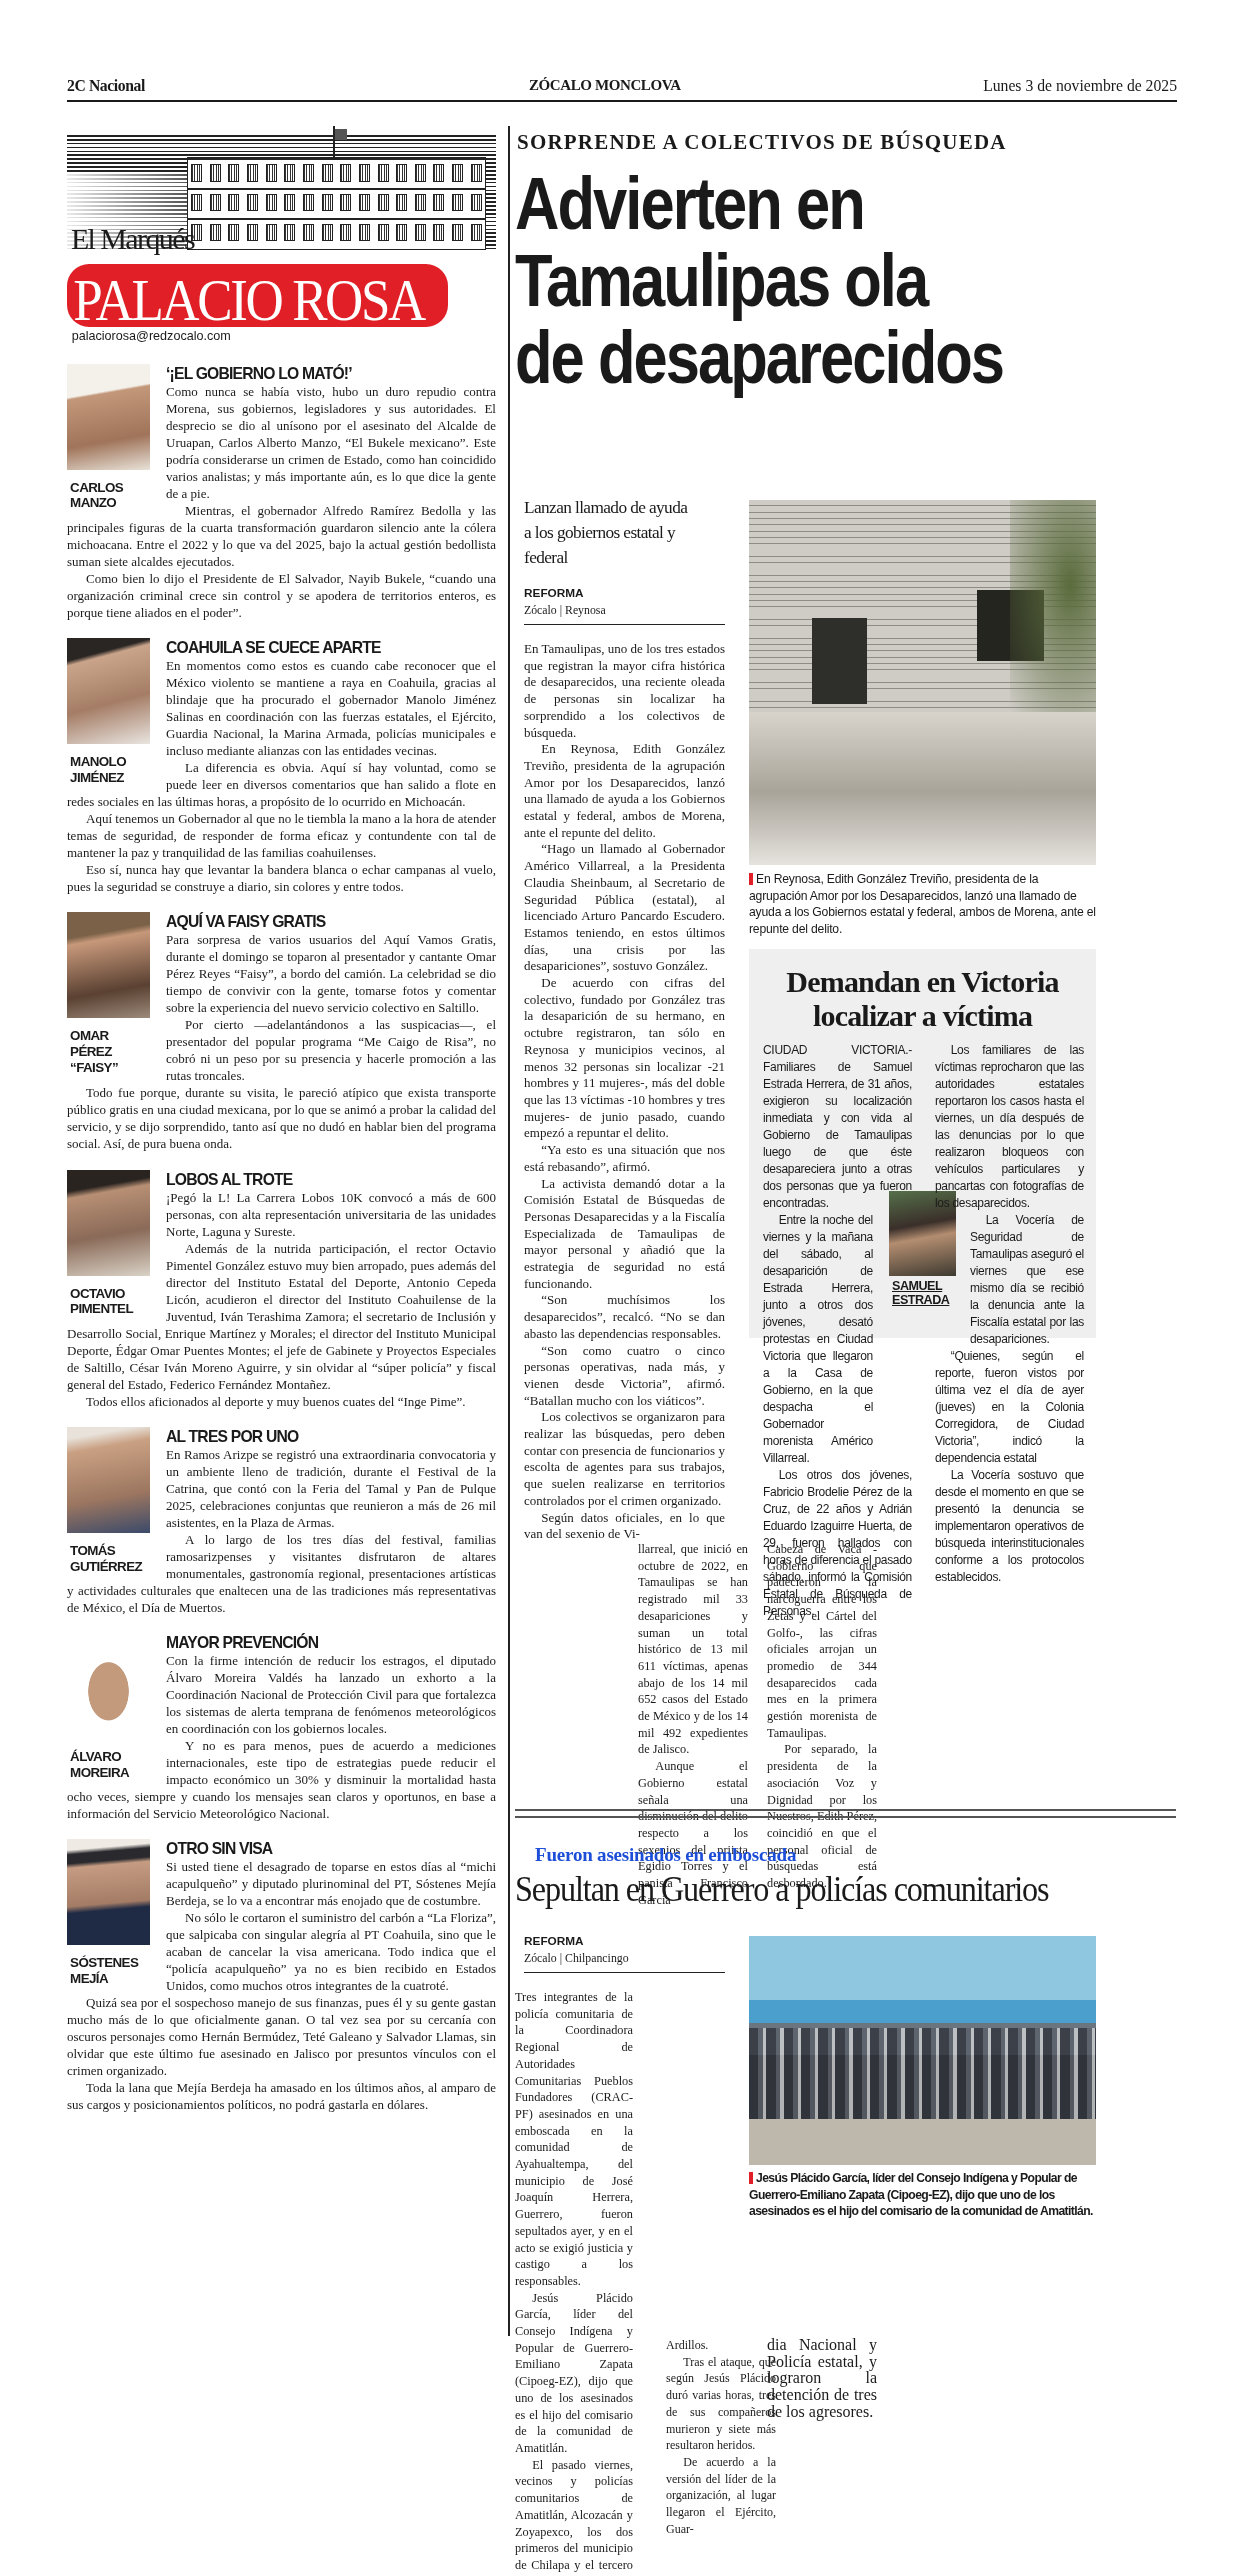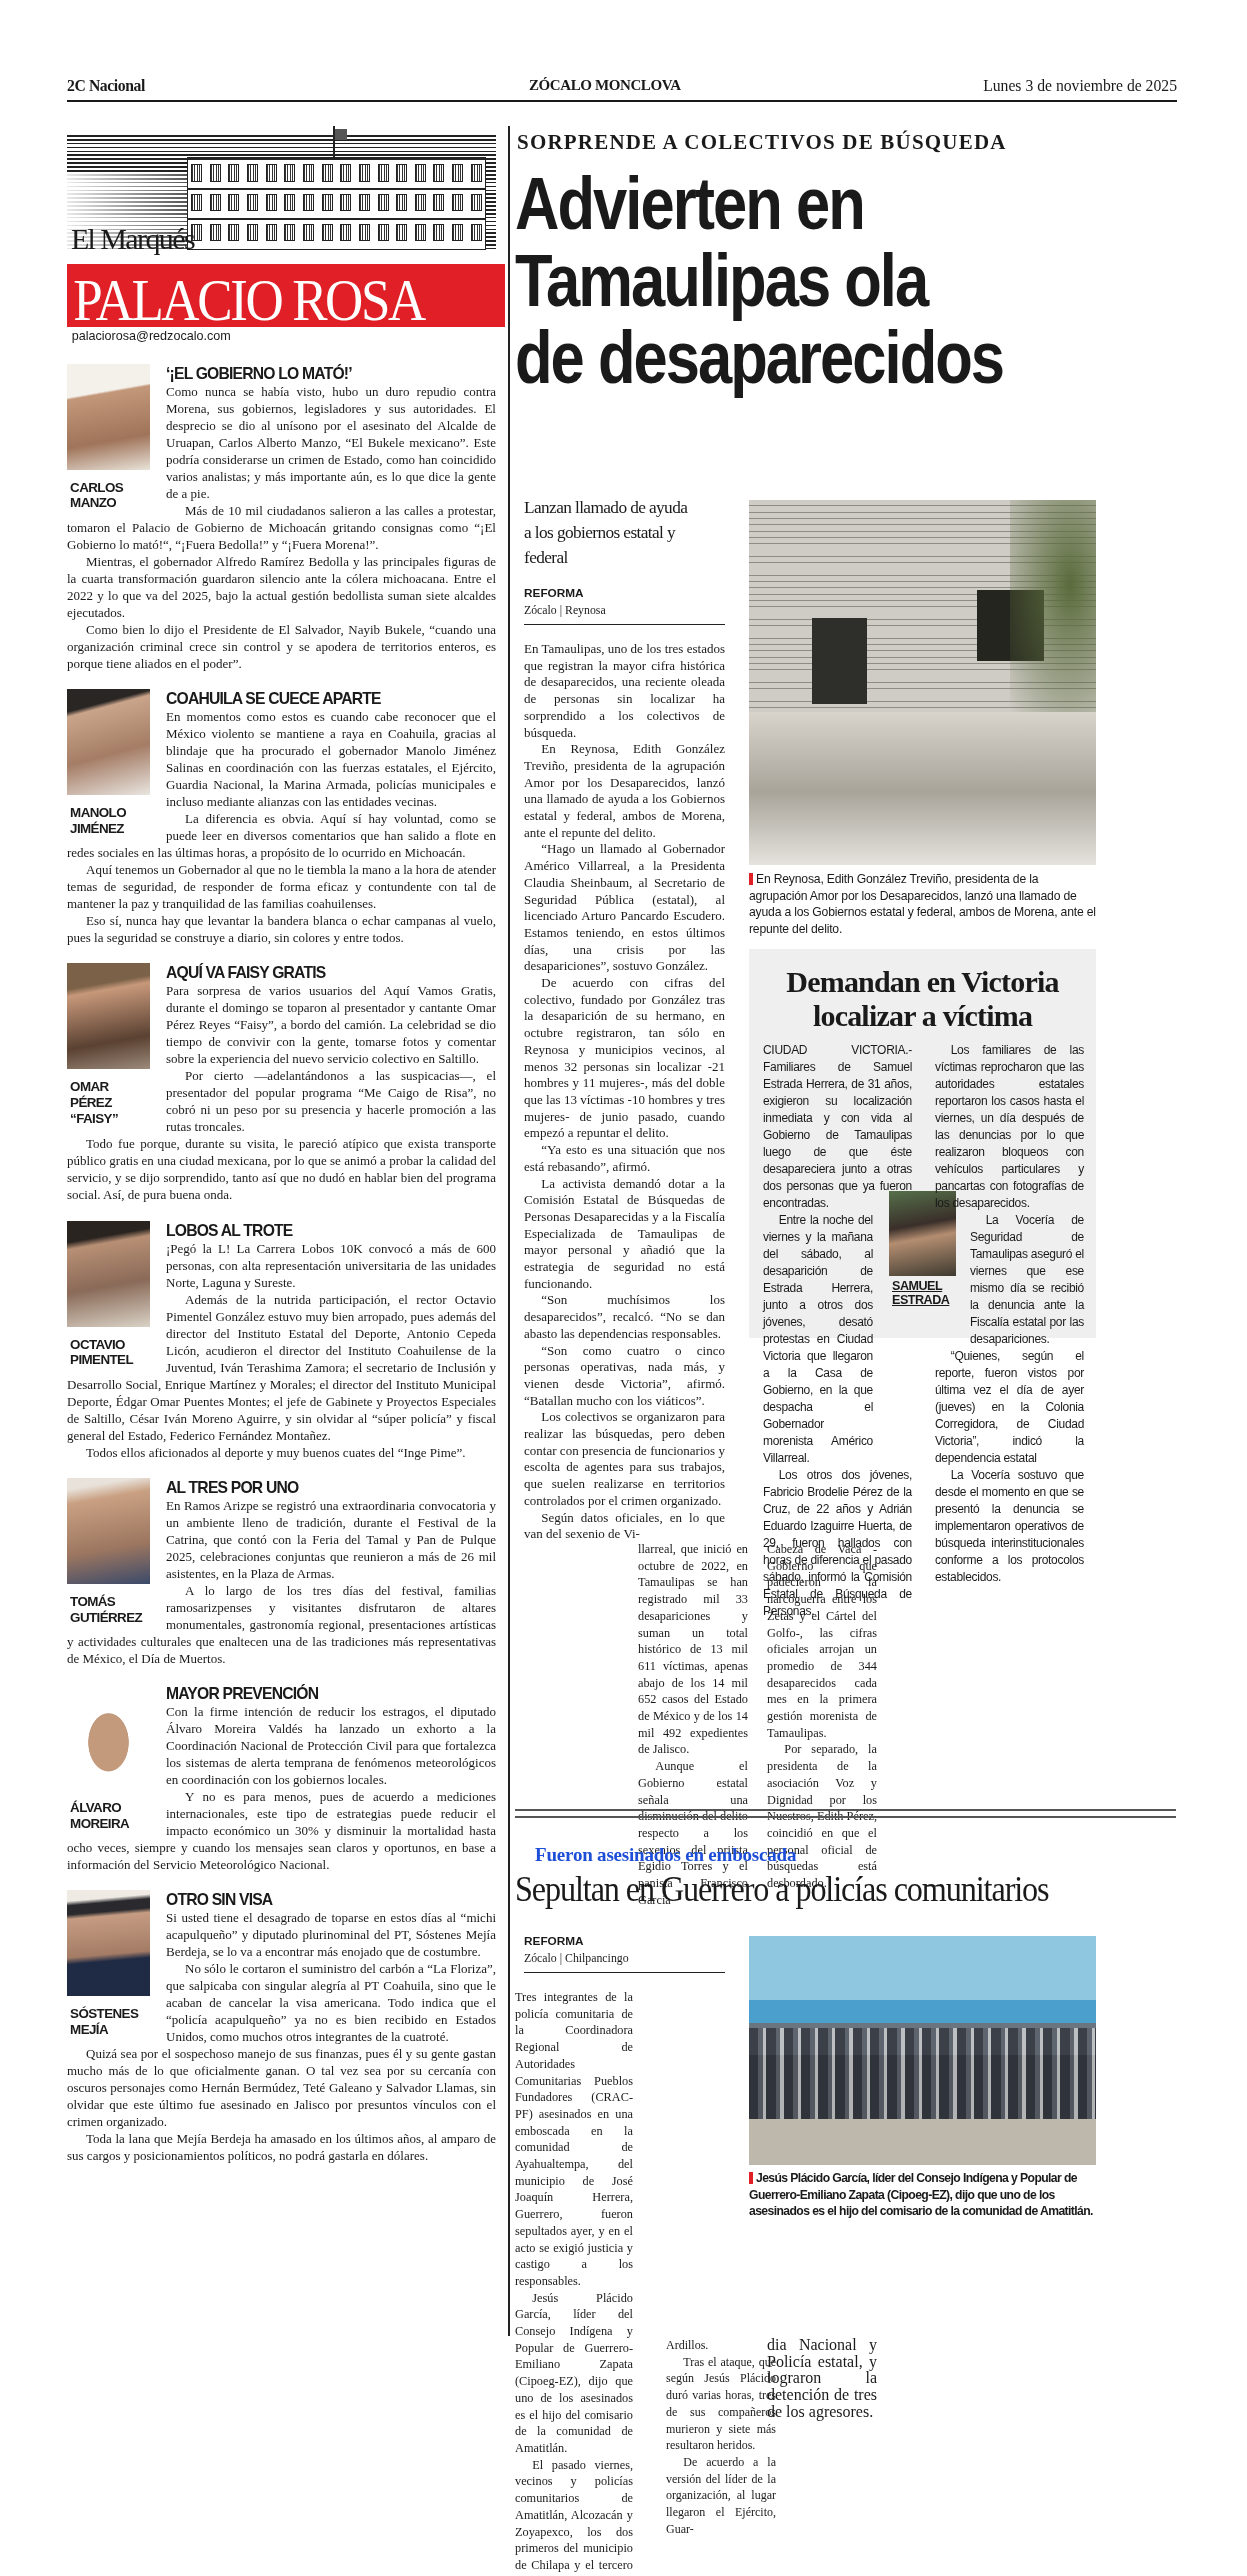--- a/index.html
+++ b/index.html
@@ -17,21 +17,21 @@
   .logo .lines { position: absolute; left: 0; top: 9.4px; width: 429px; height: 114px;
     background: repeating-linear-gradient(to bottom, #222 0 1.6px, #fff 1.6px 3.9px); }
   .logo .lines-fade { position: absolute; left: 0; top: 47px; width: 126px; height: 79px; background: linear-gradient(to right, rgba(255,255,255,0.9), rgba(255,255,255,0.2)); }
   .logo .palace { position: absolute; left: 120px; top: 31px; width: 299px; height: 93px; background: #fff; border: 1.6px solid #222; }
   .logo .palace .row { position: absolute; left: 3.1px; right: 3.1px; height: 20.4px; display: flex; justify-content: space-between; }
   .logo .palace .win { width: 11px; height: 17.3px; border: 1.6px solid #222; background: repeating-linear-gradient(to right, #333 0 0.8px, #fff 0.8px 2.4px); }
   .logo .palace .band { position: absolute; left: 0; right: 0; height: 2.4px; background: #222; }
   .logo .flag { position: absolute; left: 266px; top: 0; width: 1.6px; height: 35px; background: #222; }
   .logo .flag::after { content: ""; position: absolute; left: 1.6px; top: 3.1px; width: 12.6px; height: 11px; background: #555; }
   .logo .marques { position: absolute; left: 3.9px; top: 96px; font: 30px "Liberation Serif", serif; letter-spacing: -1.6px; background: transparent; }
-  .logo .redbar { position: absolute; left: 0; top: 138px; width: 438px; height: 63px; background: #e01f26; }
+  .logo .redbar { position: absolute; left: 0; top: 138px; width: 381px; height: 63px; background: #e01f26; border-radius: 22px; }
   .logo .redbar span { position: absolute; left: 6.3px; top: 3.1px; font: 53px "Liberation Serif", serif; color: #fff; letter-spacing: -2.4px; transform: scaleY(1.1); transform-origin: top left; }
   .email { font: 12.6px "Liberation Sans", sans-serif; margin: 6.3px 0 0 4.7px; }
 
   .item { position: relative; margin-top: 17.3px; }
   .item .photo { position: absolute; left: 0; top: 0; width: 83px; height: 106px; background: linear-gradient(160deg, #e8d8c8, #b08a70 55%, #6a5040); }
   .item .photo.nobg { background: radial-gradient(ellipse 40% 45% at 50% 55%, #c49a7c 60%, #fff 62%); }
   .item .name { position: absolute; left: 3.1px; top: 116px; font: bold 13.4px "Liberation Sans", sans-serif; line-height: 15.7px; letter-spacing: -0.6px; text-transform: uppercase; }
   .item h3 { margin-left: 99px; font: bold 15.7px "Liberation Sans", sans-serif; letter-spacing: -0.8px; line-height: 19px; }
   .item .body { font-size: 13px; line-height: 17px; text-align: justify; }
   .item .body p { text-indent: 19px; }
@@ -159,21 +159,20 @@
   </div>
   <div class="email">palaciorosa@redzocalo.com</div>
 
   <div class="item" style="margin-top:20.4px">
     <div class="float"></div>
     <div class="photo" style="background:linear-gradient(170deg,#f4f0ea 0 28%,#c39779 30%,#a0745a 70%,#e8e2d8)"></div>
     <div class="name" style="width:71px">CARLOS MANZO</div>
     <h3>‘¡EL GOBIERNO LO MATÓ!’</h3>
     <div class="body">
       <p class="first">Como nunca se había visto, hubo un duro repudio contra Morena, sus gobiernos, legisladores y sus autoridades. El desprecio se dio al unísono por el asesinato del Alcalde de Uruapan, Carlos Alberto Manzo, “El Bukele mexicano”. Este podría considerarse un crimen de Estado, como han coincidido varios analistas; y más importante aún, es lo que dice la gente de a pie.</p>
-      <p>Más de 10 mil ciudadanos salieron a las calles a protestar, tomaron el Palacio de Gobierno de Michoacán gritando consignas como “¡El Gobierno lo mató!“, “¡Fuera Bedolla!” y “¡Fuera Morena!”.</p>
       <p>Mientras, el gobernador Alfredo Ramírez Bedolla y las principales figuras de la cuarta transformación guardaron silencio ante la cólera michoacana. Entre el 2022 y lo que va del 2025, bajo la actual gestión bedollista suman siete alcaldes ejecutados.</p>
       <p>Como bien lo dijo el Presidente de El Salvador, Nayib Bukele, “cuando una organización criminal crece sin control y se apodera de territorios enteros, es porque tiene aliados en el poder”.</p>
     </div>
   </div>
 
   <div class="item">
     <div class="float"></div>
     <div class="photo" style="background:linear-gradient(165deg,#2a2624 0 18%,#c9a48a 22%,#a57d66 60%,#e9e5e0)"></div>
     <div class="name" style="width:71px">MANOLO JIMÉNEZ</div>
     <h3>COAHUILA SE CUECE APARTE</h3>

